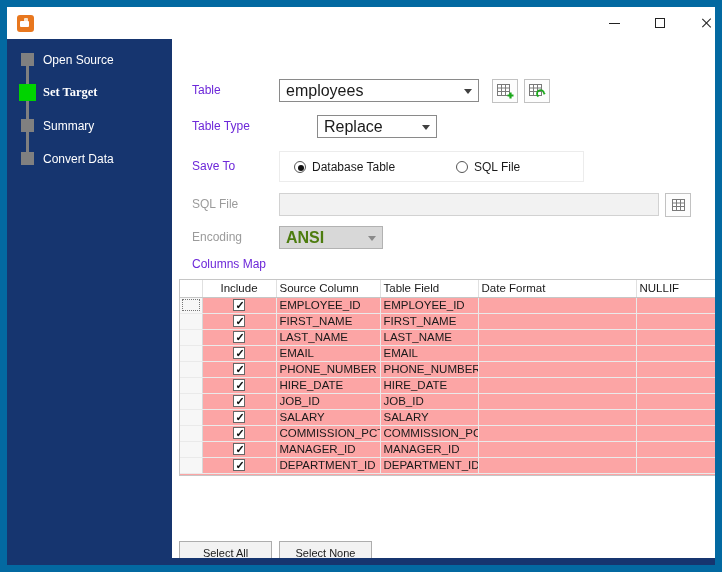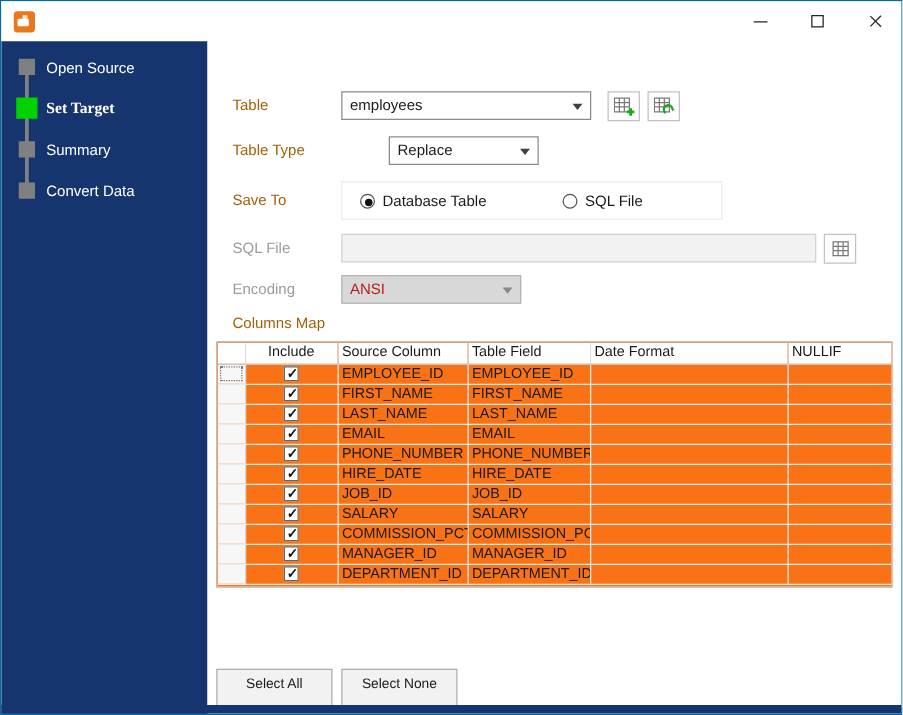--- a/index.html
+++ b/index.html
@@ -1,19 +1,19 @@
 <!DOCTYPE html>
 <html style="--sidebar: #16356f; --step-active: #00d300; --step-inactive: #808080; --accent: #0067c0;"><head>
 <meta charset="utf-8">
 <style>
   html,body{margin:0;padding:0;background:#fff;}
   *{box-sizing:border-box;}
   .window{
     position:relative;width:722px;height:572px;overflow:hidden;
-    border:1px solid #0369a1;background:#fff;
+    border:7px solid #0369a1;background:#fff;
     font-family:"Liberation Sans",sans-serif;color:#1a1a1a;
   }
   
   .titlebar{position:absolute;left:0;top:0;width:722px;height:32px;background:#fff;}
   .app-icon{position:absolute;left:10px;top:8px;width:17px;height:17px;background:#e8771e;border-radius:3px;}
   .app-icon::after{content:"";position:absolute;left:3px;top:6px;width:9px;height:6px;background:#fff;border-radius:1px;}
   .app-icon::before{content:"";position:absolute;left:7px;top:3px;width:4px;height:4px;background:#fbe3c8;border-radius:1px;}
   .win-btn{position:absolute;top:0;width:46px;height:32px;display:flex;align-items:center;justify-content:center;cursor:default;}
   .win-btn.min{left:584px;} .win-btn.max{left:630px;} .win-btn.close{left:676px;}
   .glyph-min{width:11px;height:1px;background:#222;}
@@ -24,42 +24,42 @@
   
   .sidebar{position:absolute;left:0;top:32px;width:165px;height:540px;background:var(--sidebar,#16356f);}
   .step-line{position:absolute;left:19px;top:20px;width:3px;height:100px;background:var(--step-inactive,#808080);}
   .sq{position:absolute;width:13px;height:13px;background:var(--step-inactive,#808080);z-index:2;}
   .sq.s1{left:14px;top:14px;} .sq.s3{left:14px;top:80px;} .sq.s4{left:14px;top:113px;}
   .sq.s2{left:12px;top:45px;width:17px;height:17px;background:var(--step-active,#00d300);}
   .step-label{position:absolute;left:36px;color:#fff;font-size:12px;line-height:14px;white-space:nowrap;}
   .step-label.l1{top:14px;} .step-label.l2{top:46px;font-weight:bold;font-size:12.5px;font-family:Liberation Serif, serif;} .step-label.l3{top:80px;} .step-label.l4{top:113px;}
   
   .main{position:absolute;left:165px;top:32px;width:557px;height:533px;background:#fff;}
-  .f-label{position:absolute;left:20px;height:22px;line-height:22px;font-size:12px;color:#a16207;white-space:nowrap;}
+  .f-label{position:absolute;left:20px;height:22px;line-height:22px;font-size:12px;color:#6d28d9;white-space:nowrap;}
   .f-label.disabled{color:#9b9b9b;}
   .lbl-table{top:40px;} .lbl-load{top:76px;} .lbl-save{top:116px;}
   .lbl-sql{top:154px;} .lbl-enc{top:187px;} .lbl-colmap{top:214px;}
-  .dd{position:absolute;height:23px;border:1px solid #8a8a8a;background:#fff;font-size:12px;line-height:21px;padding:0 18px 0 6px;cursor:default;white-space:nowrap;overflow:hidden;}
+  .dd{position:absolute;height:23px;border:1px solid #8a8a8a;background:#fff;font-size:16px;line-height:21px;padding:0 18px 0 6px;cursor:default;white-space:nowrap;overflow:hidden;}
   .dd .arrow{position:absolute;right:6px;top:9px;width:0;height:0;border-left:4px solid transparent;border-right:4px solid transparent;border-top:5px solid #404040;}
   .dd-table{left:107px;top:40px;width:200px;}
   .dd-load{left:107px;top:76px;width:120px;margin-left:38px;}
-  .dd-enc{left:107px;top:187px;width:144px;background:#d8d8d8;color:#b91c1c;border-color:#b2b2b2;}
+  .dd-enc{left:107px;top:187px;width:104px;background:#d8d8d8;color:#4d7c0f;border-color:#b2b2b2;font-weight:bold;}
   .dd-enc .arrow{border-top-color:#8a8a8a;}
   .icon-btn{position:absolute;width:26px;height:24px;border:1px solid #c2c2c2;background:#fdfdfd;display:flex;align-items:center;justify-content:center;cursor:default;}
   .icon-btn.b1{left:320px;top:40px;} .icon-btn.b2{left:352px;top:40px;}
   .icon-btn.browse{left:493px;top:154px;}
   .save-panel{position:absolute;left:107px;top:112px;width:305px;height:31px;border:1px solid #ececec;}
   .radio{position:absolute;width:12px;height:12px;border:1px solid #555;border-radius:50%;background:#fff;}
   .radio.selected::after{content:"";position:absolute;left:2.5px;top:2.5px;width:6px;height:6px;border-radius:50%;background:#111;}
   .radio.r1{left:14px;top:9px;} .radio.r2{left:176px;top:9px;}
   .radio-label{position:absolute;top:8px;font-size:12px;line-height:15px;white-space:nowrap;}
   .radio-label.r1{left:32px;} .radio-label.r2{left:194px;}
   .textbox{position:absolute;left:107px;top:154px;width:380px;height:23px;border:1px solid #d2d2d2;background:#f2f2f2;font-size:12px;line-height:21px;padding:0 5px;color:#777;}
   
-  .grid-wrap{position:absolute;left:7px;top:240px;width:541px;height:197px;border:1px solid #c6c6c6;overflow:hidden;background:#f97316;}
+  .grid-wrap{position:absolute;left:7px;top:240px;width:541px;height:197px;border:1px solid #c6c6c6;overflow:hidden;background:#fca5a5;}
   table.grid{border-collapse:collapse;table-layout:fixed;width:540px;font-size:11.5px;font-family:"Liberation Sans",sans-serif;}
   table.grid th{height:17px;font-weight:normal;text-align:left;padding:0 3px;background:#fff;border-right:1px solid #e0e0e0;border-bottom:1px solid #c6c6c6;white-space:nowrap;overflow:hidden;}
   table.grid th.c-include{text-align:center;}
   table.grid td{height:16px;padding:0 3px;border-right:1px solid #eaeaea;border-bottom:1px solid #eaeaea;white-space:nowrap;overflow:hidden;}
   table.grid td.rowhead{background:#f7f7f7;border-right:1px solid #d8d8d8;}
   table.grid tr.first-row td.rowhead{outline:1px dotted #777;outline-offset:-3px;}
   table.grid td.c-include{text-align:center;}
   .checkbox{display:inline-block;position:relative;width:12px;height:12px;border:1px solid #666;background:#fff;vertical-align:middle;}
   .checkbox.checked::after{content:"\2713";position:absolute;left:0;top:-1px;width:12px;text-align:center;font-size:11px;line-height:13px;font-weight:bold;color:#111;}
   

